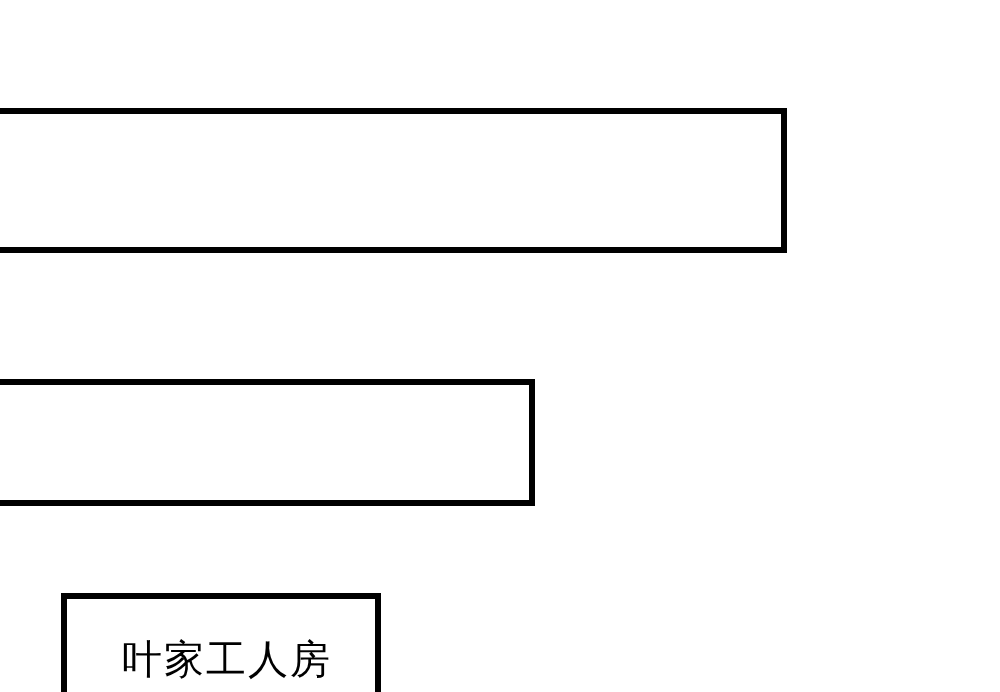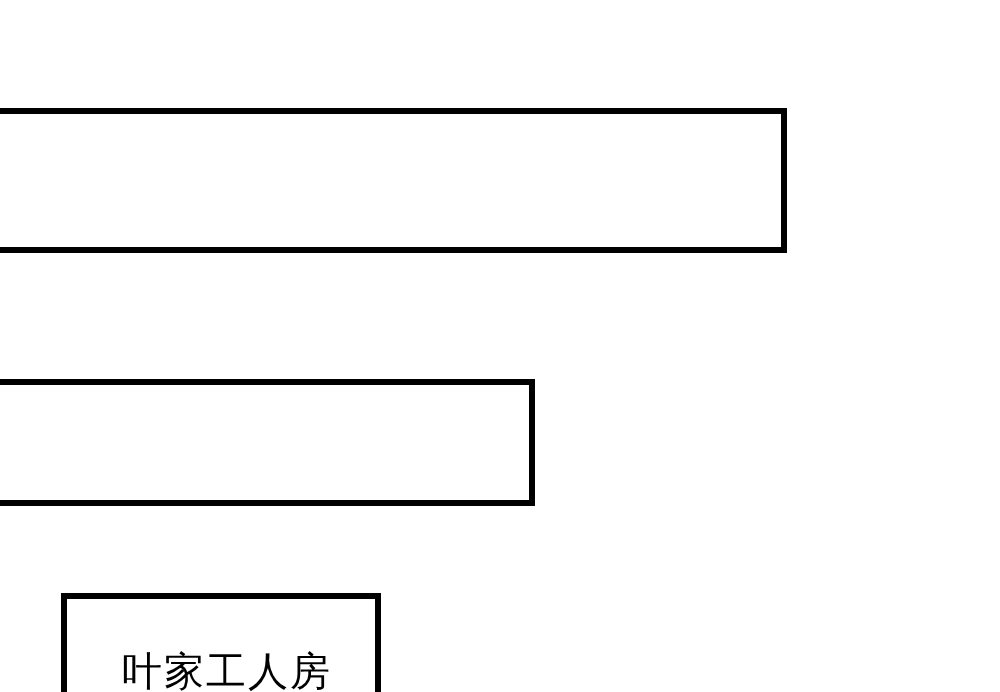--- a/index.html
+++ b/index.html
@@ -65,21 +65,21 @@
     font-family: "DejaVu Sans", "Liberation Sans", sans-serif;
     font-size: 40px;
     line-height: 1;
     letter-spacing: 2px;
     white-space: nowrap;
     font-weight: 400;
   }
 
   .box-bottom .caption-text {
     padding-left: 55px;
-    padding-top: 52px;
+    padding-top: 40px;
   }
 </style>
 </head>
 <body>
 
 <div id="canvas">
 
   <div class="caption-box box-top">
     <span class="caption-text"></span>
   </div>

